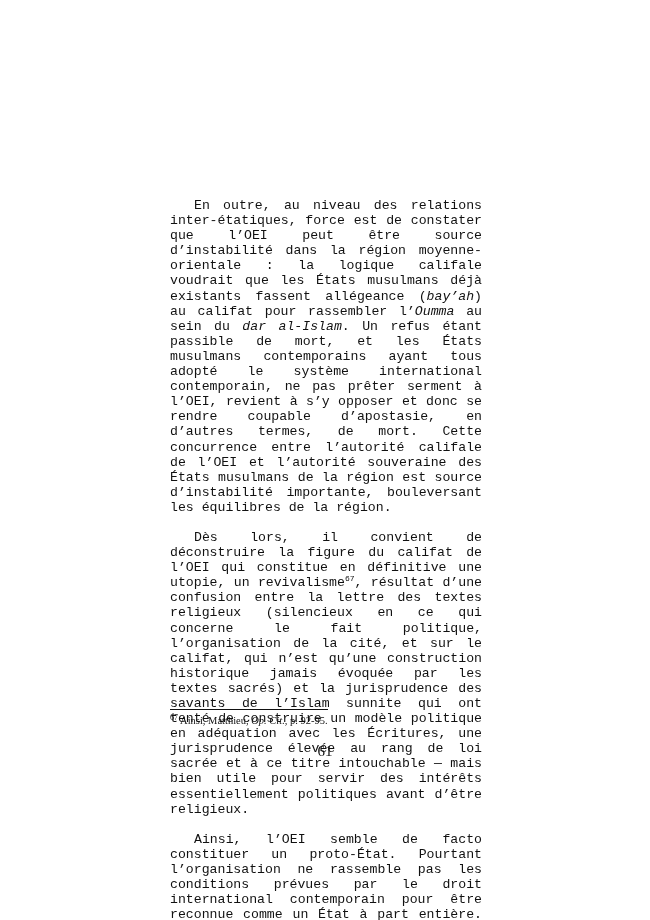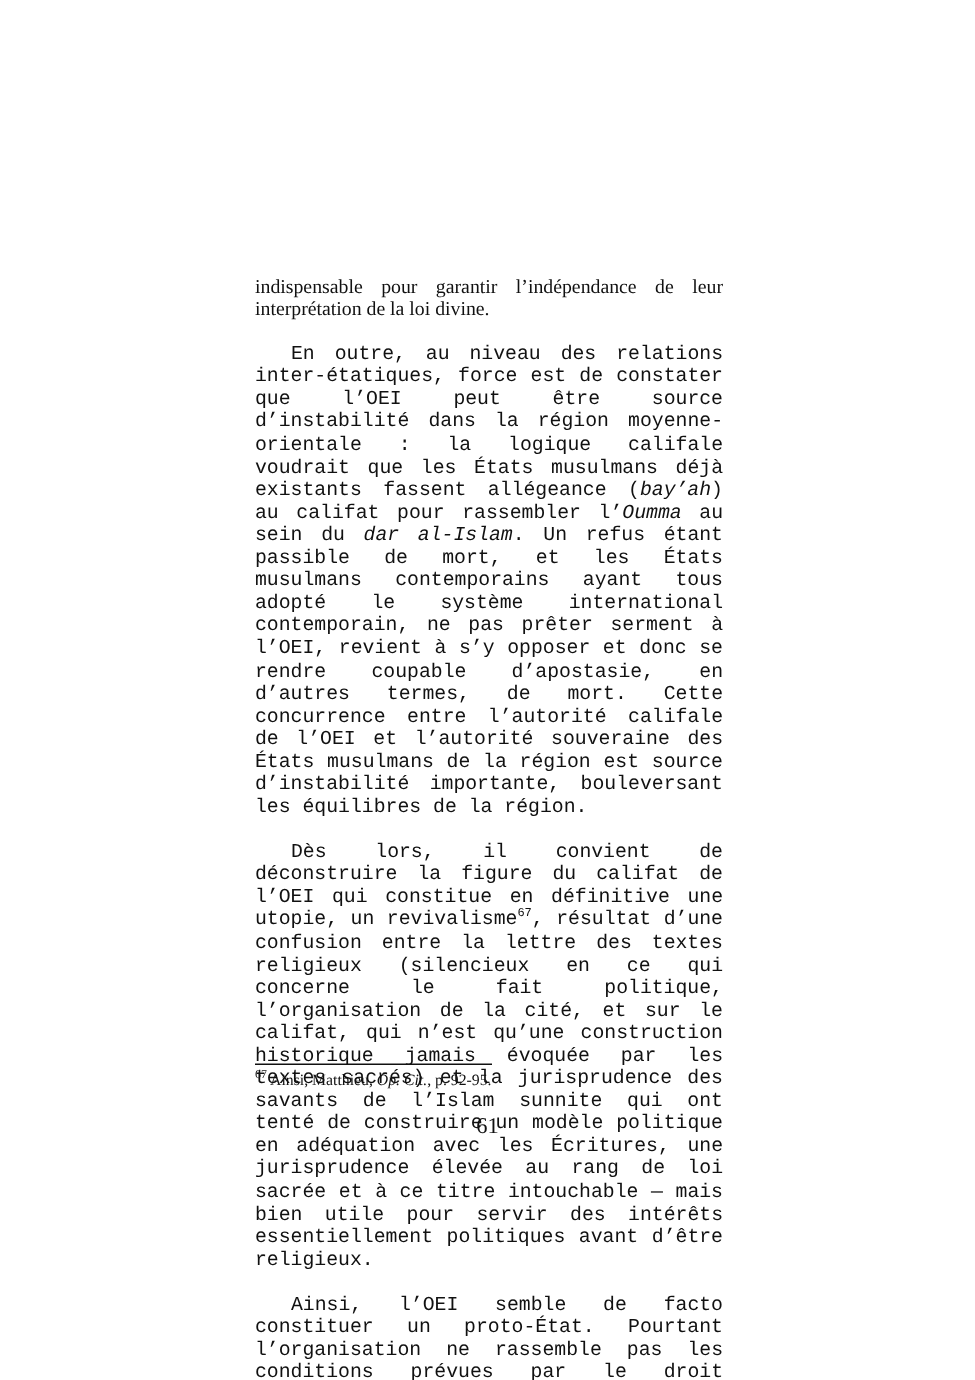--- a/index.html
+++ b/index.html
@@ -12,23 +12,20 @@
   sup { font-size:8px; line-height:0; vertical-align:super; }
   i { font-style:italic; }
   .fn-rule { position:absolute; left:170px; top:709px; width:158px; height:0; border-top:1px solid #111; }
   .footnote { position:absolute; left:170px; top:715px; font-family:"Liberation Serif", serif; font-size:10.5px; color:#111; }
   .pagenum { position:absolute; left:0; width:650px; top:743px; text-align:center; font-family:"Liberation Serif", serif; font-size:15px; color:#111; }
 </style>
 </head>
 <body>
 
 <div class="page">
-  <p class="para">
-    <span>indispensable pour garantir l’indépendance de leur interprétation de la loi divine.</span>
-  </p>
   <div class="gap"></div>
   <p class="para indent">
     <span>En outre, au niveau des relations inter-étatiques, force est de constater que l’OEI peut être source d’instabilité dans la région moyenne-orientale : la logique califale voudrait que les États musulmans déjà existants fassent allégeance (</span><i>bay’ah</i><span>) au califat pour rassembler l’</span><i>Oumma</i><span> au sein du </span><i>dar al-Islam</i><span>. Un refus étant passible de mort, et les États musulmans contemporains ayant tous adopté le système international contemporain, ne pas prêter serment à l’OEI, revient à s’y opposer et donc se rendre coupable d’apostasie, en d’autres termes, de mort. Cette concurrence entre l’autorité califale de l’OEI et l’autorité souveraine des États musulmans de la région est source d’instabilité importante, bouleversant les équilibres de la région.</span>
   </p>
   <div class="gap"></div>
   <p class="para indent">
     <span>Dès lors, il convient de déconstruire la figure du califat de l’OEI qui constitue en définitive une utopie, un revivalisme</span><sup>67</sup><span>, résultat d’une confusion entre la lettre des textes religieux (silencieux en ce qui concerne le fait politique, l’organisation de la cité, et sur le califat, qui n’est qu’une construction historique jamais évoquée par les textes sacrés) et la jurisprudence des savants de l’Islam sunnite qui ont tenté de construire un modèle politique en adéquation avec les Écritures, une jurisprudence élevée au rang de loi sacrée et à ce titre intouchable — mais bien utile pour servir des intérêts essentiellement politiques avant d’être religieux.</span>
   </p>
   <div class="gap"></div>
   <p class="para indent">

